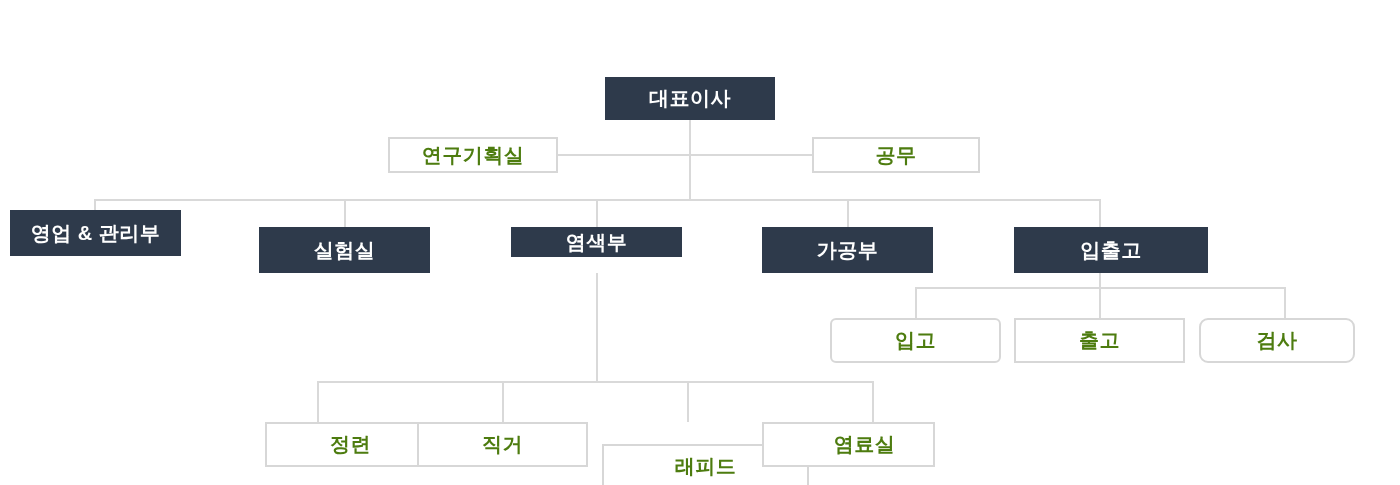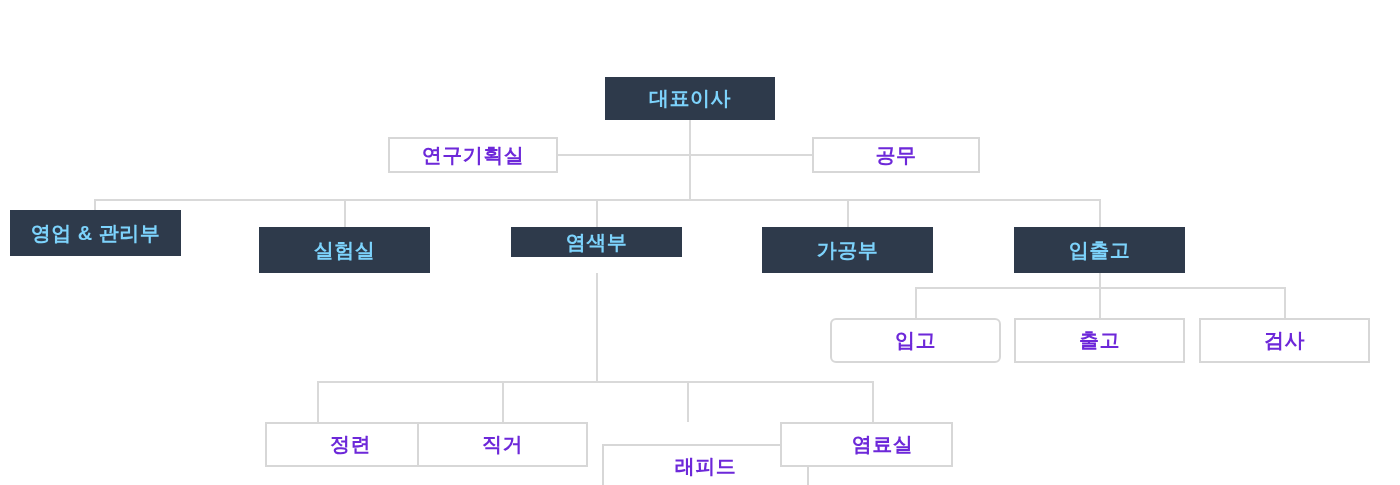--- a/index.html
+++ b/index.html
@@ -21,26 +21,26 @@
     align-items: center;
     justify-content: center;
     box-sizing: border-box;
     font-size: 20px;
     font-weight: 700;
     letter-spacing: 0.5px;
     white-space: nowrap;
   }
   .box.dark {
     background: #2e3a4b;
-    color: #7dd3fc;
+    color: #ffffff;
   }
   .box.light {
     background: #ffffff;
     border: 2px solid #d7d7d7;
-    color: #6d28d9;
+    color: #4d7c0f;
   }
   .line {
     position: absolute;
     background: #d9d9d9;
   }
 </style>
 </head>
 <body>
 
 <div class="chart-canvas">
@@ -67,24 +67,24 @@
 
   <div class="box dark" style="left:605px; top:77px; width:170px; height:43px;">대표이사</div>
 
   <div class="box light" style="left:388px; top:137px; width:170px; height:36px;">연구기획실</div>
   <div class="box light" style="left:812px; top:137px; width:168px; height:36px;">공무</div>
 
   <div class="box dark" style="left:10px; top:210px; width:171px; height:46px;">영업 &amp; 관리부</div>
   <div class="box dark" style="left:259px; top:227px; width:171px; height:46px;">실험실</div>
   <div class="box dark" style="left:511px; top:227px; width:171px; height:30px;">염색부</div>
   <div class="box dark" style="left:762px; top:227px; width:171px; height:46px;">가공부</div>
-  <div class="box dark" style="left:1014px; top:227px; width:171px; height:46px;">입출고</div>
+  <div class="box dark" style="left:1014px; top:227px; width:194px; height:46px;">입출고</div>
 
   <div class="box light" style="left:830px; top:318px; width:171px; height:45px;border-radius:6px;">입고</div>
   <div class="box light" style="left:1014px; top:318px; width:171px; height:45px;">출고</div>
-  <div class="box light" style="left:1199px; top:318px; width:171px; height:45px;">검사</div>
+  <div class="box light" style="left:1199px; top:318px; width:156px; height:45px;border-radius:9px;">검사</div>
 
   <div class="box light" style="left:232px; top:422px; width:171px; height:45px;margin-left:33px;">정련</div>
   <div class="box light" style="left:417px; top:422px; width:171px; height:45px;">직거</div>
   <div class="box light" style="left:602px; top:444px; width:207px; height:45px;">래피드</div>
-  <div class="box light" style="left:780px; top:422px; width:173px; height:45px;padding-left:32px;">염료실</div>
+  <div class="box light" style="left:762px; top:422px; width:173px; height:45px;padding-left:32px;">염료실</div>
 
 </div>
 
 </body></html>

